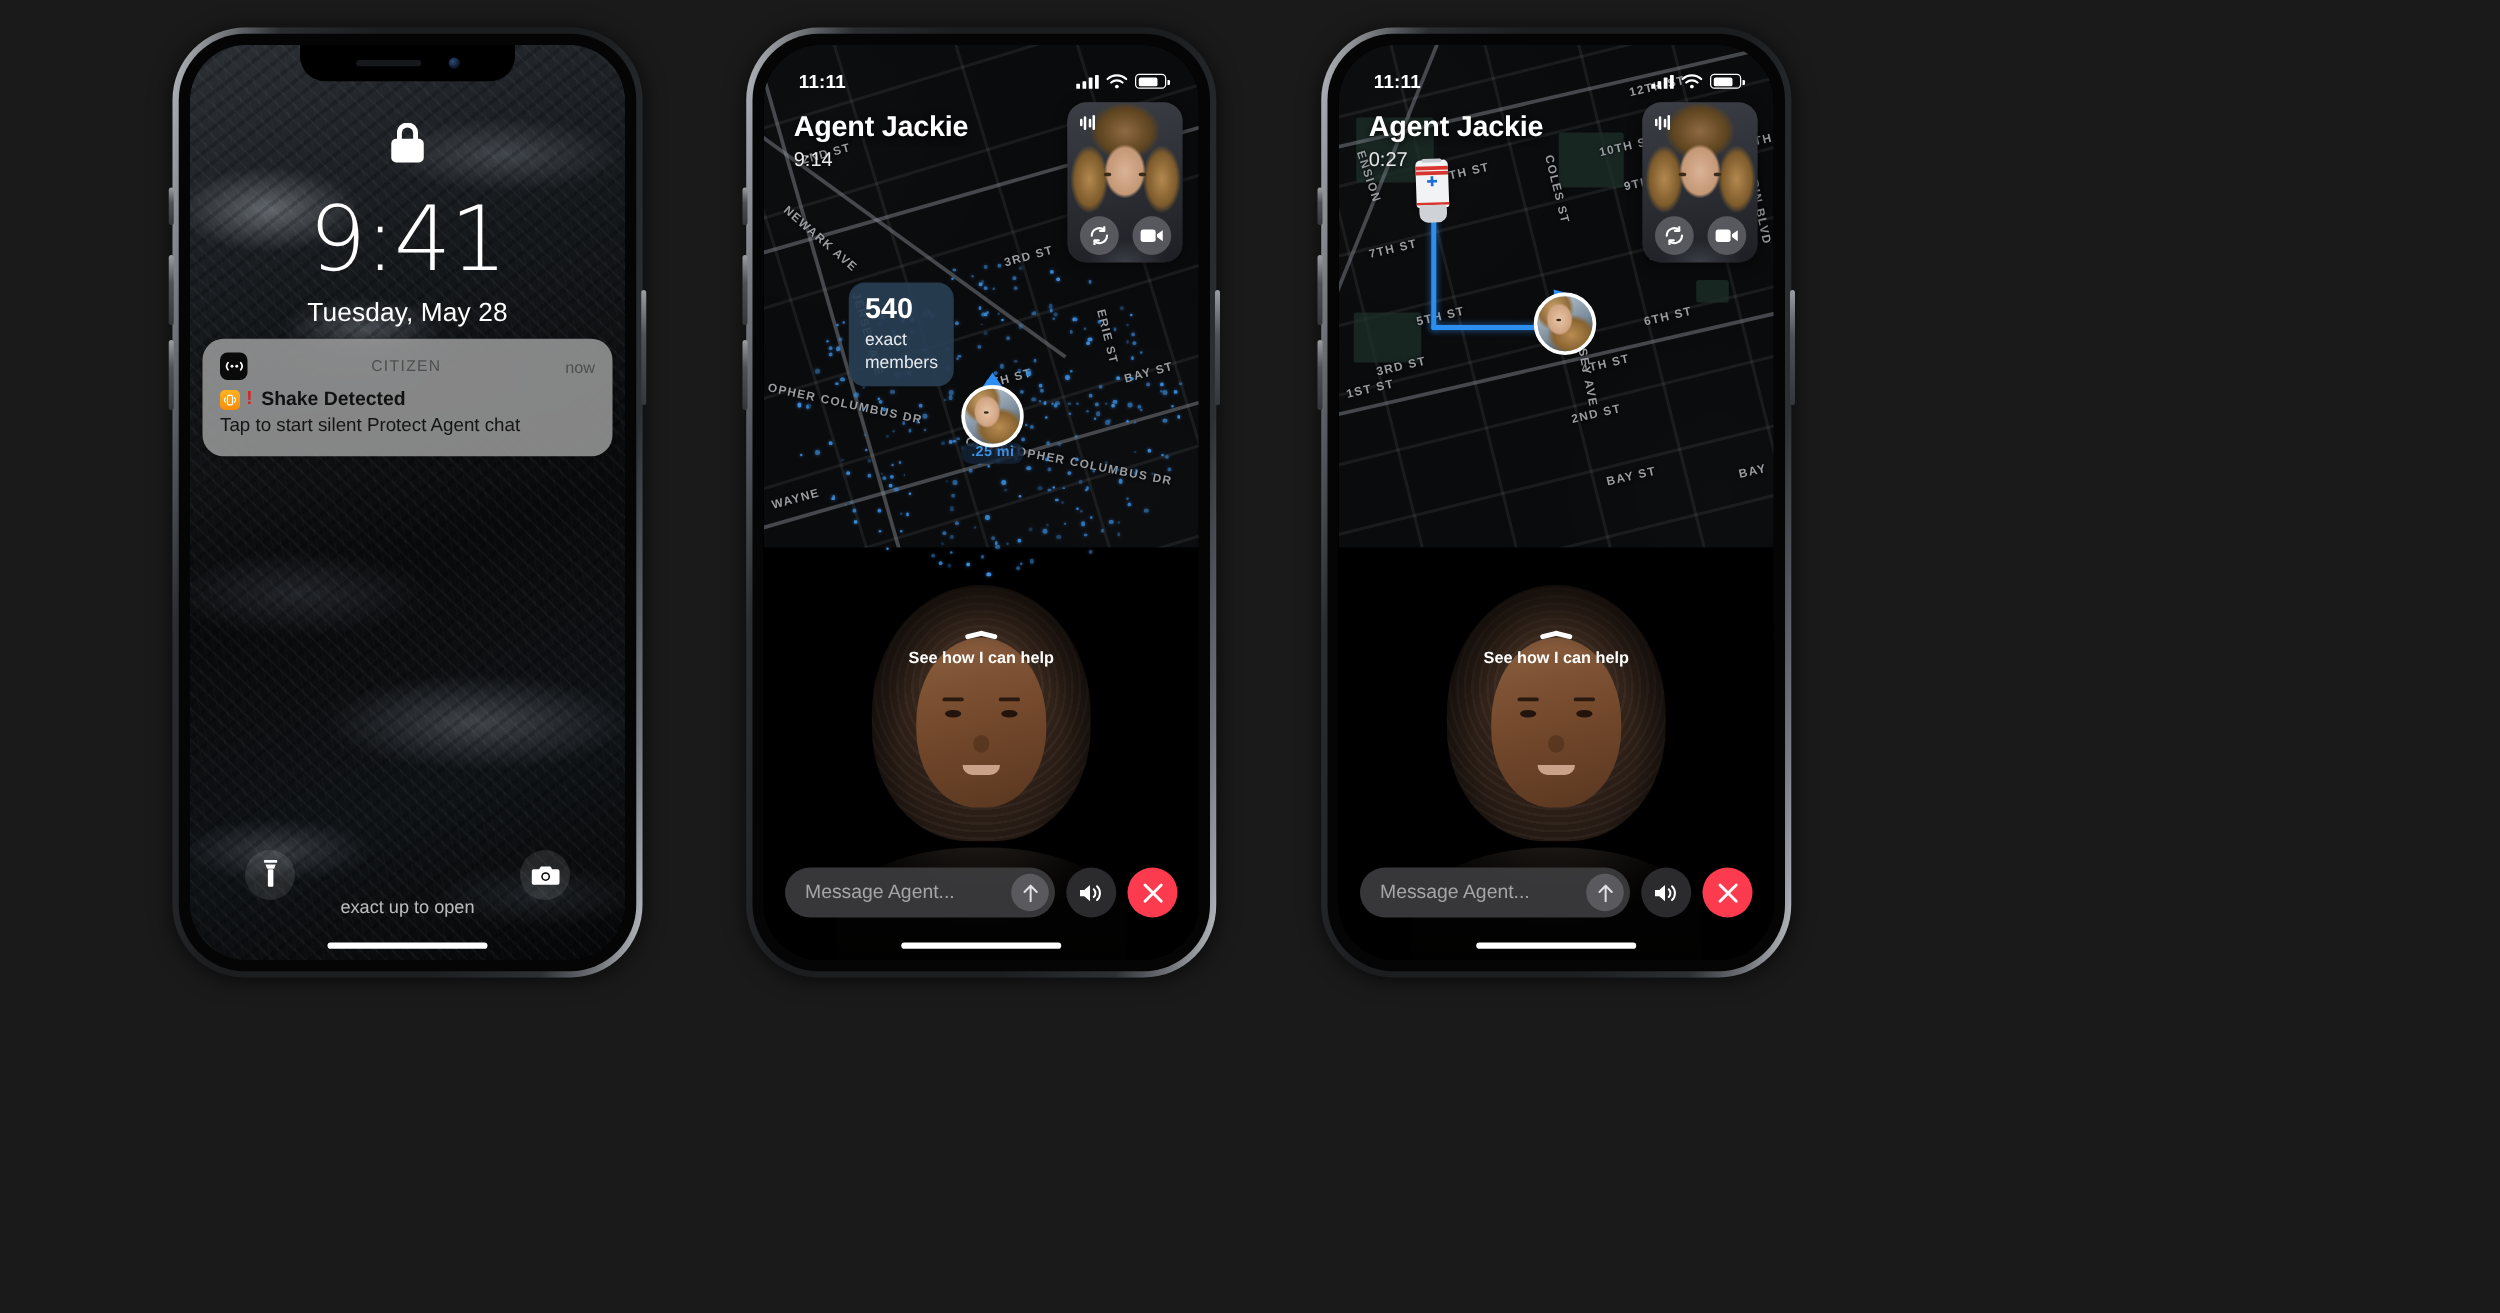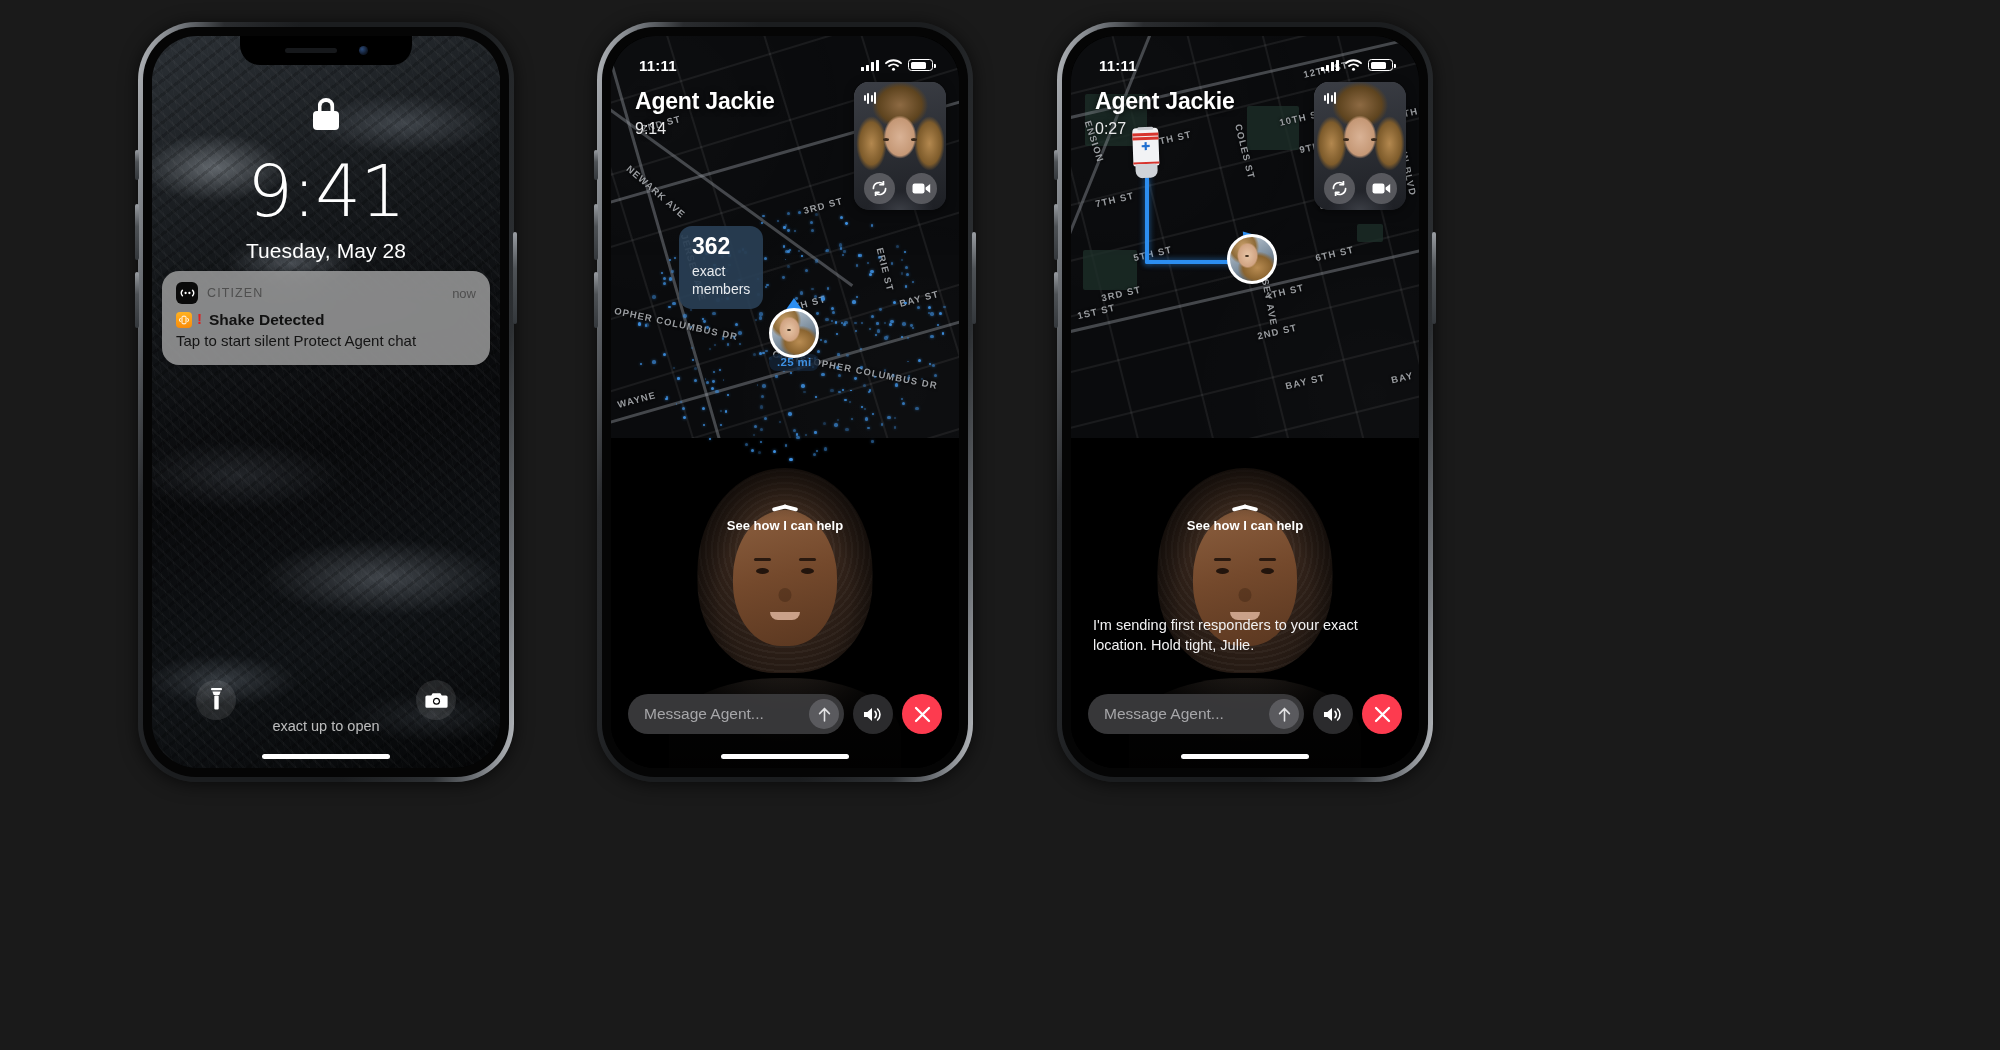--- a/index.html
+++ b/index.html
@@ -111,21 +111,21 @@
   .lock-date { font-size:21px; font-weight:400; margin-top:12px; letter-spacing:.1px; }
 
   
   .notif {
     position:absolute; left:10px; right:10px; top:235px; z-index:15;
     background:rgba(175,175,175,.74);
     backdrop-filter:blur(18px);
     border-radius:17px; padding:11px 14px 14px;
     box-shadow:0 1px 6px rgba(0,0,0,.25);
   }
-  .notif-head { display:flex; align-items:center; gap:9px; margin-bottom:6px; }
+  .notif-head { display:flex; align-items:center; gap:9px; margin-bottom:6px;text-align:center; }
   .notif-appicon {
     width:22px; height:22px; border-radius:6px; background:#0a0a0a;
     display:flex; align-items:center; justify-content:center; flex:0 0 auto;
   }
   .notif-appname { font-size:12.5px; letter-spacing:1.1px; color:#4f4f4f; font-weight:400; flex:1; }
   .notif-time { font-size:13px; color:#4f4f4f; }
   .notif-title { font-size:15.5px; font-weight:bold; color:#111; display:flex;
     align-items:center; gap:5px; line-height:1.25; }
   .shake-badge { width:16px; height:16px; border-radius:4px;
     background:linear-gradient(180deg,#ffb220,#f98c0a);
@@ -755,21 +755,21 @@
               <div class="pip-btn">
                 <svg width="19" height="13" viewBox="0 0 19 13">
                   <rect x="0.5" y="1.5" width="12" height="10" rx="2.2" fill="#fff"></rect>
                   <path d="M13.6 5.4 18.2 2.1v8.8l-4.6-3.3z" fill="#fff"></path>
                 </svg>
               </div>
             </div>
           </div>
 
           <div class="nearby">
-            <div class="nearby-num">362</div>
+            <div class="nearby-num">540</div>
             <div class="nearby-lbl">exact</div>
             <div class="nearby-lbl" style="margin-top:0">members</div>
           </div>
 
           <div class="user-pin" style="left:158px; top:272px;">
             <div class="pin-tri"></div>
             <div class="pin-photo">
                 <span class="pin-eye"></span>
               </div>
           </div>
@@ -950,21 +950,20 @@
                 <span class="ap-eye l"></span>
                   <span class="ap-eye r"></span>
                 <span class="ap-nose"></span>
                   <span class="ap-lip"></span>
               </div>
               <div class="ap-torso"></div>
             </div>
             <div class="ap-vignette"></div>
           </div>
 
-          <div class="agent-msg">I'm sending first responders to your exact location. Hold tight, Julie.</div>
 
           <div class="bottombar">
             <div class="msg-field">
               <span class="msg-ph">Message Agent...</span>
               <span class="send-btn">
                 <svg width="13" height="15" viewBox="0 0 13 15">
                   <path d="M6.5 14V2M6.5 1.6 1.6 6.6M6.5 1.6 11.4 6.6" stroke="#e2e2e4" stroke-width="1.6" fill="none" stroke-linecap="round" stroke-linejoin="round"></path>
                 </svg>
               </span>
             </div>

